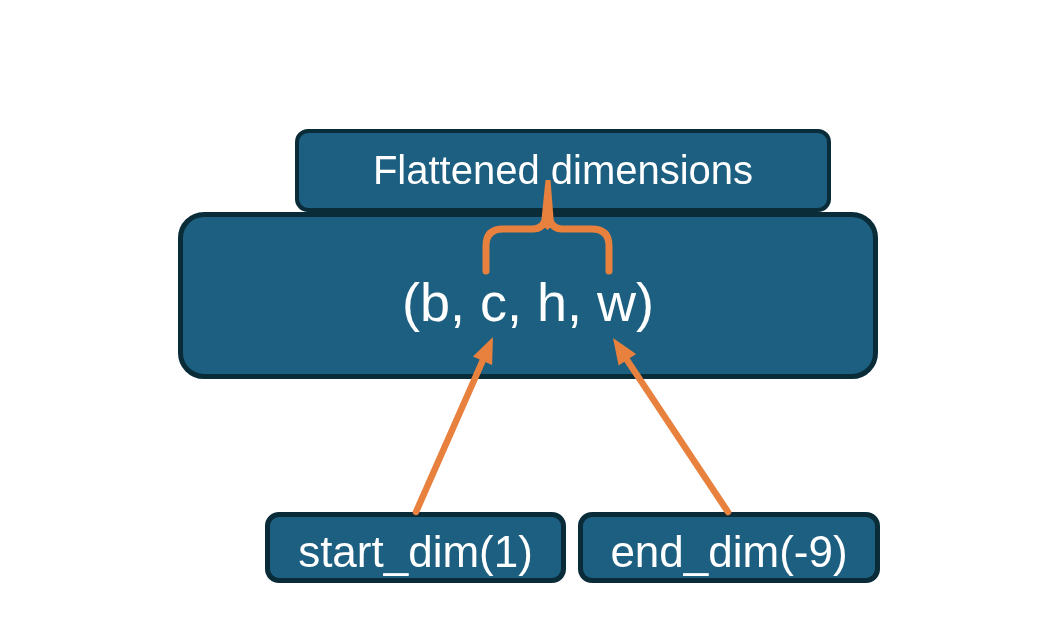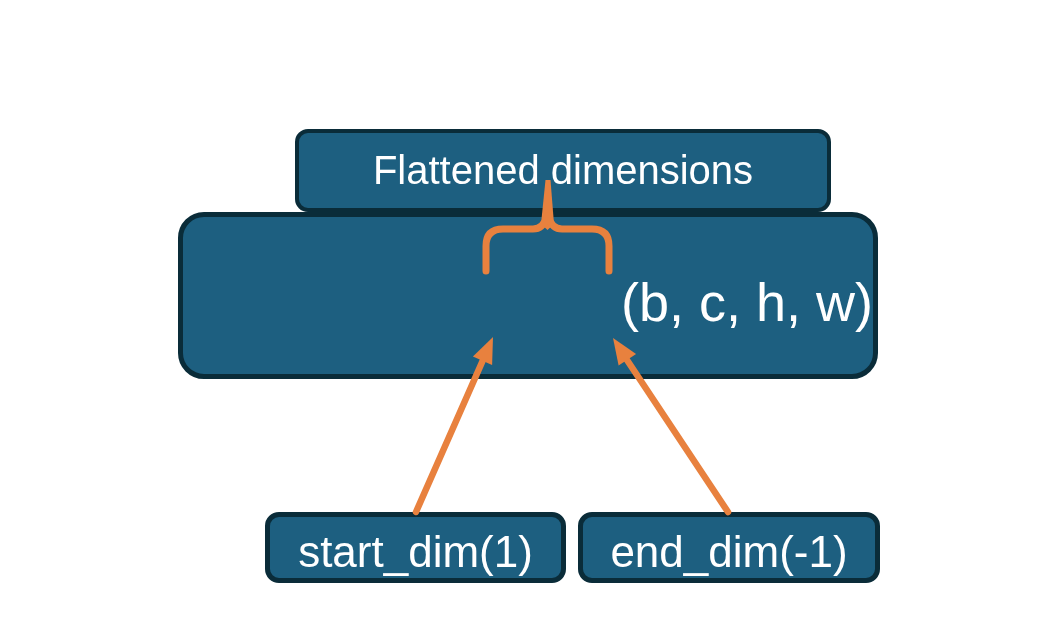--- a/index.html
+++ b/index.html
@@ -30,21 +30,20 @@
     left:295px;top:97px;width:536px;height:83px;
     border-radius:13px;border-width:4px;
     font-size:40px;
     margin-top:32px;
   }
   .box.big{
     left:178px;top:212px;width:700px;height:167px;
     border-radius:26px;border-width:5px;
     font-size:54px;
     padding-top:12px;
-    justify-content:flex-end;
   }
   .box.small{
     top:512px;height:71px;
     border-radius:14px;border-width:5px;
     font-size:44px;
     padding-top:8px;
   }
   .box.start{left:265px;width:301px;}
   .box.end{left:578px;width:302px;}
   svg.annotations{
@@ -65,21 +64,21 @@
 
   <div class="box big">
     <span>(b, c, h, w)</span>
   </div>
 
   <div class="box small start">
     <span>start_dim(1)</span>
   </div>
 
   <div class="box small end">
-    <span>end_dim(-1)</span>
+    <span>end_dim(-9)</span>
   </div>
 
   <svg class="annotations" width="1038" height="632" viewBox="0 0 1038 632">
 
     <polygon points="545.5,180 550.5,180 554,224 547.5,230 541,224" fill="currentColor"></polygon>
 
     <path d="M 486 271 L 486 246 Q 486 229 503 229 L 533 229 Q 543 229 547.5 216
              Q 552 229 562 229 L 592 229 Q 609 229 609 246 L 609 271" fill="none" stroke="currentColor" stroke-width="7" stroke-linecap="round" stroke-linejoin="round"></path>
 
     <g>

